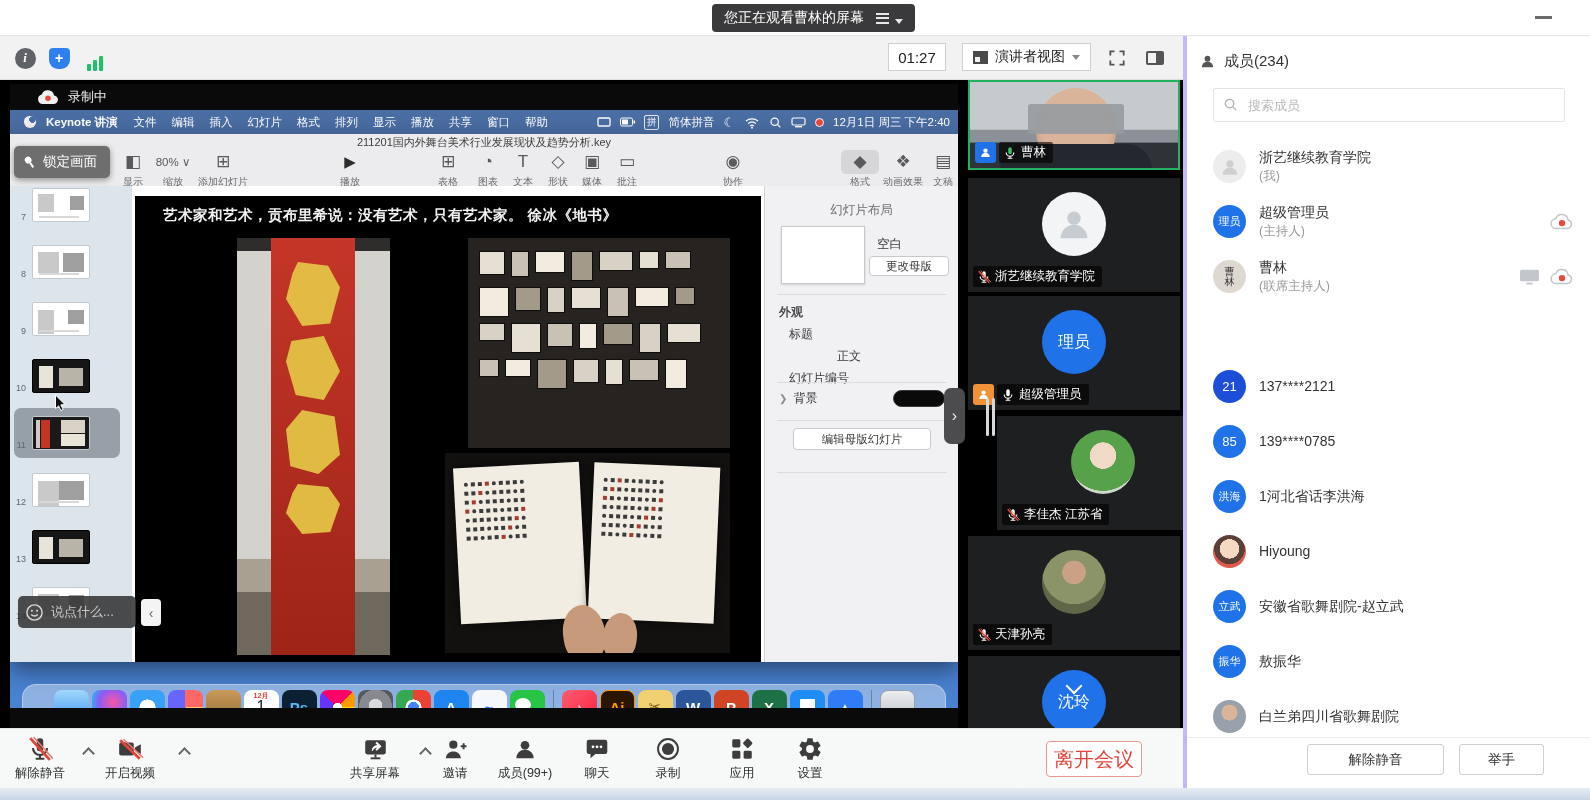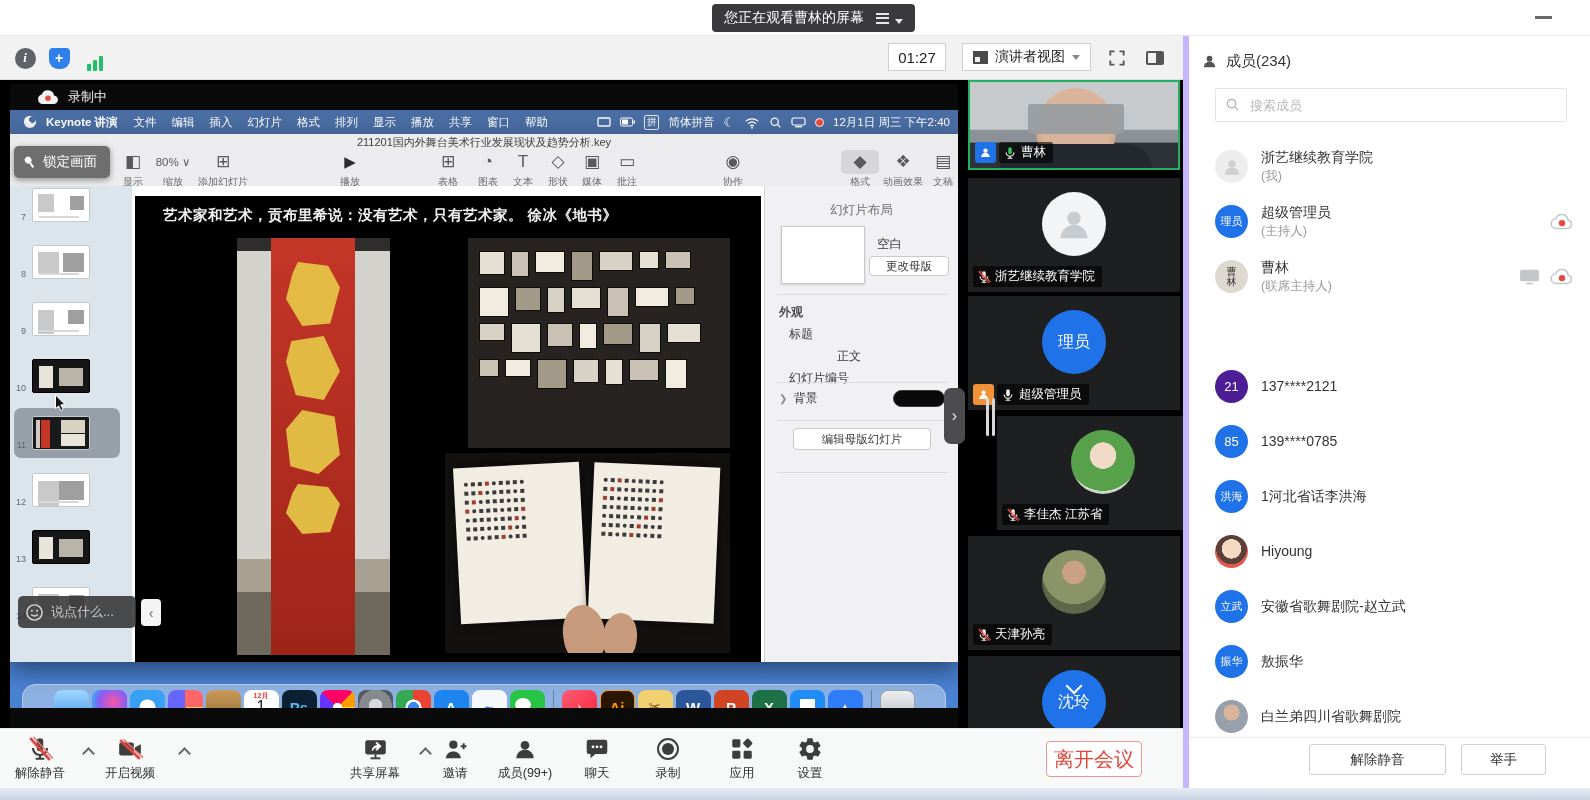--- a/index.html
+++ b/index.html
@@ -125,21 +125,21 @@
   .vt-badge { width:21px; height:21px; border-radius:3px; display:flex; align-items:center; justify-content:center; }
   .vt-pill { background:rgba(0,0,0,.62); border-radius:2px; padding:2px 7px 2px 4px; display:flex; align-items:center; gap:4px; color:#fff; font-size:12.5px; white-space:nowrap; }
   .vt-av { position:absolute; left:50%; transform:translateX(-50%); border-radius:50%; display:flex; align-items:center; justify-content:center; color:#fff; font-size:16px; }
   .face-bg { position:absolute; inset:0; background:linear-gradient(180deg,#c6cacd 0 55%,#8b9196 56% 70%,#2e3338 71%); }
   .face-head { position:absolute; left:66px; top:6px; width:80px; height:86px; background:radial-gradient(ellipse at 50% 45%,#d9b49a 0 60%,#c6a288 75%,transparent 76%); border-radius:50%; }
   .face-blur { position:absolute; left:58px; top:22px; width:96px; height:30px; background:rgba(150,155,160,.9); border-radius:3px; }
   .face-body { position:absolute; left:30px; top:62px; width:152px; height:40px; background:#23282e; border-radius:26px 26px 0 0; }
   .chev-dn { width:12px; height:12px; border-right:2.5px solid #fff; border-bottom:2.5px solid #fff; transform:rotate(45deg); position:absolute; left:100px; top:24px; z-index:3; }
 
   
-  #members { left:1183px; top:36px; width:407px; height:764px; background:#fff; border-left:6px solid #c4b5fd; z-index:15; }
+  #members { left:1183px; top:36px; width:407px; height:764px; background:#fff; border-left:4px solid #c4b5fd; z-index:15; }
   #mp-head { position:absolute; left:0; top:0; width:100%; height:50px; display:flex; align-items:center; padding-left:12px; gap:8px; font-size:15px; color:#333; }
   #mp-search { position:absolute; left:26px; top:52px; width:352px; height:34px; border:1px solid #e4e4e4; border-radius:2px; background:#fff; font-size:13px; color:#333; padding-left:34px; outline:none; }
   #mp-search::placeholder { color:#b8b8b8; }
   #mp-search-ic { position:absolute; left:36px; top:61px; }
   #mp-list { position:absolute; left:0; top:103px; width:100%; height:598px; overflow:hidden; }
   .mrow { position:absolute; left:0; width:100%; height:55px; }
   .m-av { position:absolute; left:26px; top:11px; width:33px; height:33px; border-radius:50%; display:flex; align-items:center; justify-content:center; color:#fff; overflow:hidden; }
   .m-name { position:absolute; left:72px; top:0; height:55px; line-height:55px; font-size:14px; color:#333; white-space:nowrap; }
   .mrow.two .m-name { top:9px; height:18px; line-height:18px; }
   .m-role { position:absolute; left:72px; top:29px; font-size:12.5px; color:#9a9a9a; }
@@ -868,21 +868,21 @@
           </span>
           <span style="display: flex;">
             <svg width="24" height="17" viewBox="0 0 22 16">
               <path d="M5.5 14.5a4.5 4.5 0 0 1-.4-9A6 6 0 0 1 16.7 6.6 4 4 0 0 1 16 14.5z" fill="none" stroke="#c3c7cb" stroke-width="1.4"></path>
               <circle cx="11" cy="9.5" r="3" fill="#e8493e"></circle>
             </svg>
           </span>
         </div>
       </div>
       <div class="mrow" style="top: 220px;">
-        <div class="m-av" style="background: #4c1d95; font-size: 13px;">21</div>
+        <div class="m-av" style="background: #1d4ed8; font-size: 13px;">21</div>
         <div class="m-name">137****2121</div>
       </div>
       <div class="mrow" style="top: 275px;">
         <div class="m-av" style="background: rgb(31, 114, 232); font-size: 13px;">85</div>
         <div class="m-name">139****0785</div>
       </div>
       <div class="mrow" style="top: 330px;">
         <div class="m-av" style="background: rgb(31, 114, 232); font-size: 11px;">洪海</div>
         <div class="m-name">1河北省话李洪海</div>
       </div>

